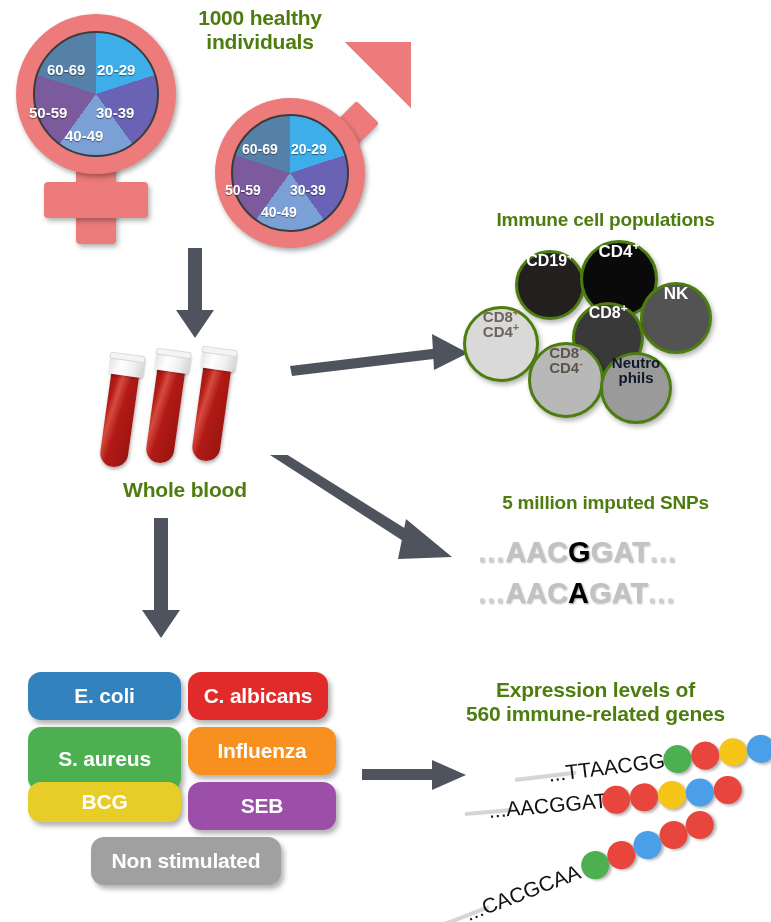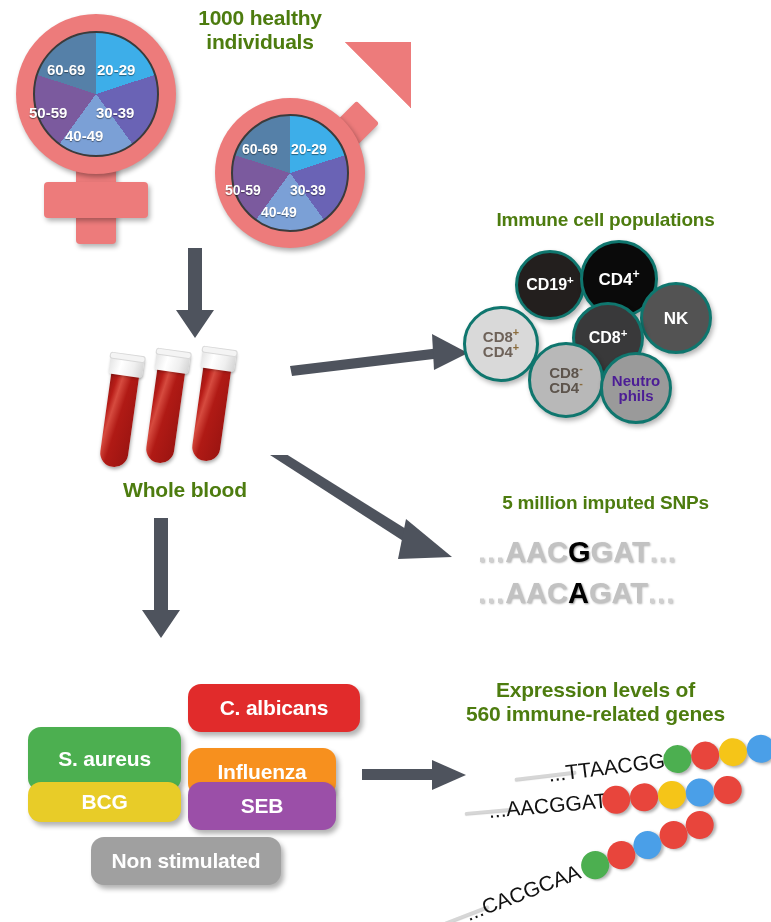--- a/index.html
+++ b/index.html
@@ -59,23 +59,23 @@
     background:#f4f4f4;border-radius:3px;
     border:1px solid #d8d8d8;box-sizing:border-box;
   }
 
   
   .arrow{position:absolute;}
 
   
   .cell{
     position:absolute;border-radius:50%;
-    display:flex;align-items:center;justify-content:center;
+    display:flex;justify-content:center;
     text-align:center;font-weight:bold;line-height:1.0;
-    border:3px solid #0f766e;box-sizing:border-box;
+    border:3px solid #4d7c0f;box-sizing:border-box;
     box-shadow:2px 3px 5px rgba(0,0,0,0.30);
   }
   .sup{font-size:0.72em;vertical-align:super;line-height:0;}
 
   
   .snp-row{
     position:absolute;white-space:nowrap;
     font-family:"Liberation Sans",sans-serif;font-weight:bold;
     color:#b9b9b9;
     text-shadow:1px 1px 2px rgba(0,0,0,0.28);
@@ -247,48 +247,51 @@
     </div>
 
 
     <div class="cell" style="left:68px;top:102px;width:76px;height:76px;background:#B8B8B8;color:#5D544C;font-size:15px;">
       <span>
         <span>CD8</span><span class="sup" style="color:#8A6B3C;">-</span><br>
         <span>CD4</span><span class="sup" style="color:#8A6B3C;">-</span>
       </span>
     </div>
 
-    <div class="cell" style="left:140px;top:112px;width:72px;height:72px;background:#9A9A9A;color:#4c1d95;font-size:15px;">
+    <div class="cell" style="left:140px;top:112px;width:72px;height:72px;background:#9A9A9A;color:#0f172a;font-size:15px;">
       <span>
         <span>Neutro</span><br>
         <span>phils</span>
       </span>
     </div>
 
   </div>
 
   <div class="abs heading" style="left:440px;top:492px;width:331px;font-size:19px;">5 million imputed SNPs</div>
 
   <div class="abs" style="left:478px;top:536px;width:280px;height:86px;">
     <div class="snp-row" style="left:0px;top:0px;font-size:29px;">
       <span class="dots">...</span><span class="dim">AAC</span><span class="hit">G</span><span class="dim">GAT</span><span class="dots">...</span>
     </div>
     <div class="snp-row" style="left:0px;top:41px;font-size:29px;">
       <span class="dots">...</span><span class="dim">AAC</span><span class="hit">A</span><span class="dim">GAT</span><span class="dots">...</span>
     </div>
   </div>
 
   <div class="abs" style="left:28px;top:672px;width:310px;height:228px;">
-    <div class="chip" style="left:160px;top:12px;width:172px;height:48px;background:#E12B2B;font-size:21px;">
+    <div class="chip" style="left:0px;top:0px;width:153px;height:48px;background:#3182BD;font-size:21px;">
+      <span>E. coli</span>
+    </div>
+    <div class="chip" style="left:160px;top:0px;width:140px;height:48px;background:#E12B2B;font-size:21px;">
       <span>C. albicans</span>
     </div>
     <div class="chip" style="left:0px;top:55px;width:153px;height:64px;background:#4CAF50;font-size:21px;">
       <span>S. aureus</span>
     </div>
-    <div class="chip" style="left:160px;top:55px;width:148px;height:48px;background:#F7901E;font-size:21px;margin-top:21px;">
+    <div class="chip" style="left:160px;top:55px;width:148px;height:48px;background:#F7901E;font-size:21px;">
       <span>Influenza</span>
     </div>
     <div class="chip" style="left:0px;top:110px;width:153px;height:40px;background:#E8CC28;font-size:21px;">
       <span>BCG</span>
     </div>
     <div class="chip" style="left:160px;top:110px;width:148px;height:48px;background:#9B4FA8;font-size:21px;">
       <span>SEB</span>
     </div>
     <div class="chip" style="left:63px;top:165px;width:190px;height:48px;background:#A0A0A0;font-size:21px;">
       <span>Non stimulated</span>

